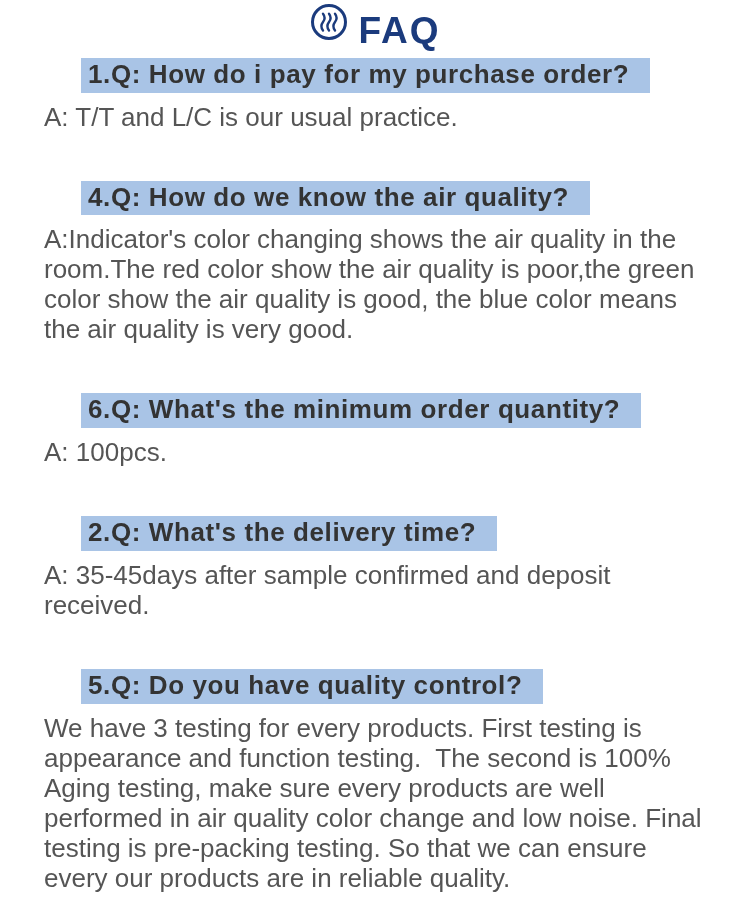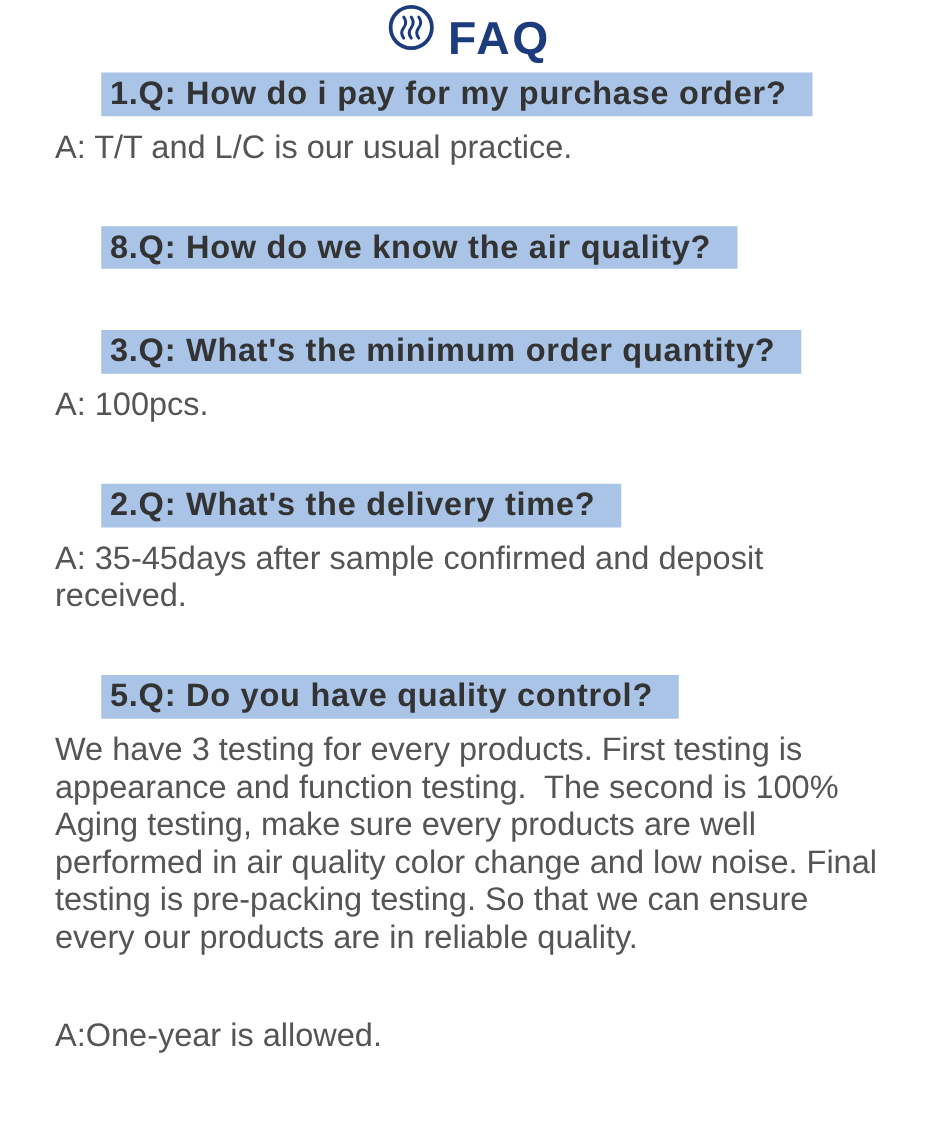--- a/index.html
+++ b/index.html
@@ -91,25 +91,26 @@
 </header>
 
 <main class="faq-list">
 
   <section class="faq-item">
     <h2 class="q"><span class="q-text">1.Q: How do i pay for my purchase order?</span></h2>
     <p class="a">A: T/T and L/C is our usual practice.</p>
   </section>
 
   <section class="faq-item">
-    <h2 class="q"><span class="q-text">8.Q: How do we know the air quality?</span></h2>
+    <h2 class="q"><span class="q-text">4.Q: How do we know the air quality?</span></h2>
+    <p class="a">A:Indicator's color changing shows the air quality in the room.The red color show the air quality is poor,the green color show the air quality is good, the blue color means the air quality is very good.</p>
   </section>
 
   <section class="faq-item">
-    <h2 class="q"><span class="q-text">3.Q: What's the minimum order quantity?</span></h2>
+    <h2 class="q"><span class="q-text">6.Q: What's the minimum order quantity?</span></h2>
     <p class="a">A: 100pcs.</p>
   </section>
 
   <section class="faq-item">
     <h2 class="q"><span class="q-text">2.Q: What's the delivery time?</span></h2>
     <p class="a">A: 35-45days after sample confirmed and deposit received.</p>
   </section>
 
   <section class="faq-item">
     <h2 class="q"><span class="q-text">5.Q: Do you have quality control?</span></h2>

